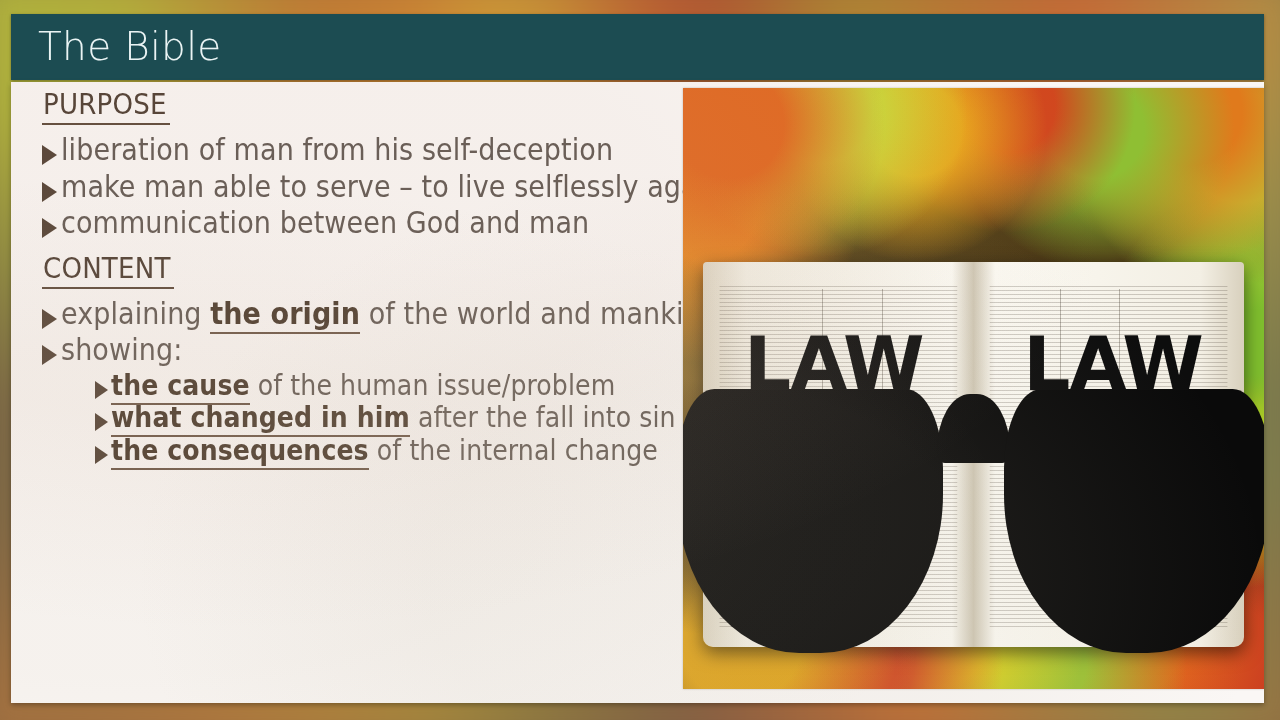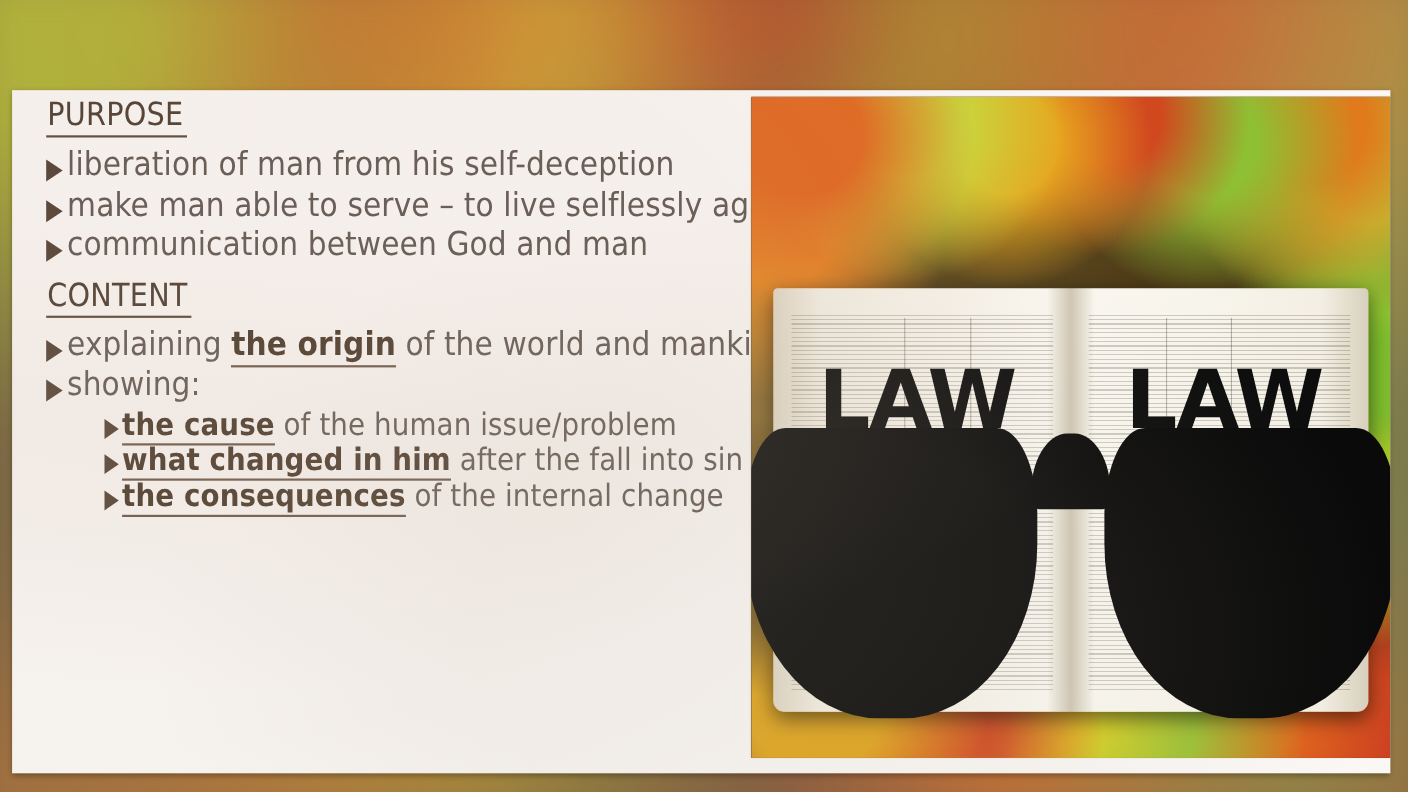--- a/index.html
+++ b/index.html
@@ -187,20 +187,23 @@
   .lawword.l{left:10.5%;}
   .lawword.r{right:10.5%;}
 </style>
 </head>
 <body>
 
 <div id="slide">
 
   <div class="bg"></div>
 
+  <div id="titlebar">
+    <div id="title">The Bible</div>
+  </div>
 
   <div id="panel">
 
     <div id="textcol">
 
       <div class="h-wrap">
         <span class="heading">PURPOSE</span>
       </div>
 
       <div class="bullet-row">

